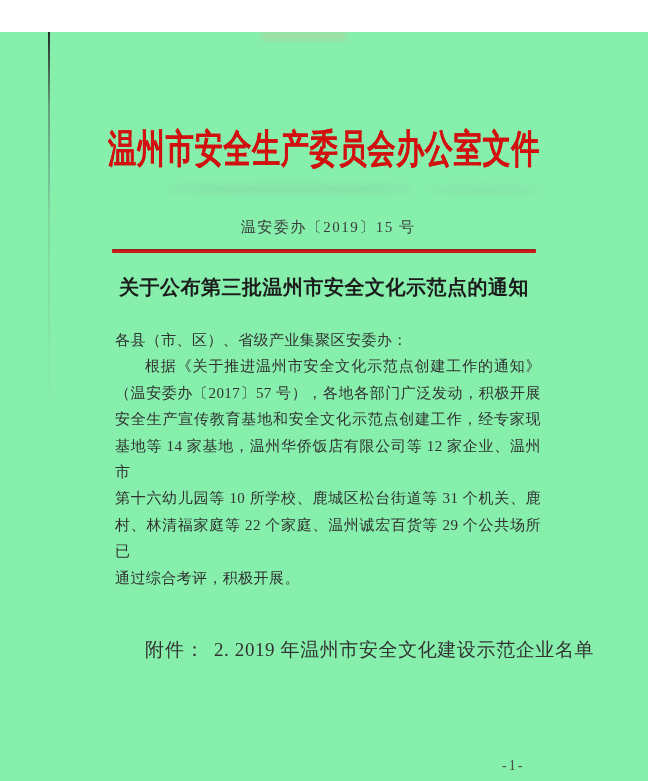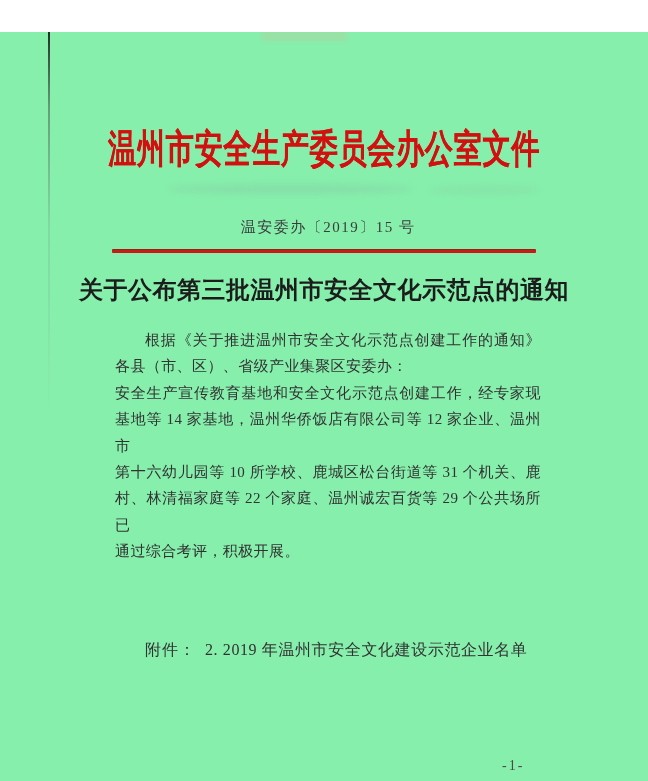--- a/index.html
+++ b/index.html
@@ -72,21 +72,21 @@
 
   .red-line {
     position: absolute; top: 217px; left: 112px; width: 424px; height: 4px;
     background: linear-gradient(to bottom, #7e231b 0%, #d01b1b 45%, var(--line-red) 100%);
     border-radius: 1px;
   }
 
   .doc-title {
     position: absolute; top: 242px; left: 58px; right: 58px; margin: 0;
     text-align: center;
-    font-size: 24px;
+    font-size: 20px;
     font-weight: bold;
     color: var(--title-ink);
     letter-spacing: 0.5px;
   }
 
   .body-text {
     position: absolute; top: 295px; left: 115px; width: 426px;
     font-size: 15px;
     line-height: 26.4px;
     color: var(--ink);
@@ -95,21 +95,21 @@
   .body-text .j {
     text-align: justify;
     text-align-last: justify;
     text-justify: inter-ideograph;
   }
   .body-text .ind { text-indent: 30px; }
 
   .attachments {
     position: absolute; top: 604px; left: 145px;
     display: flex; align-items: flex-end;
-    font-size: 16px;
+    font-size: 19px;
     line-height: 28.6px;
     color: var(--ink);
   }
   .att-label { white-space: nowrap; letter-spacing: 1px; margin-right: 9px; }
   .att-items div { letter-spacing: 0.6px; white-space: nowrap; }
 
   .page-number {
     position: absolute; top: 726px; left: 502px;
     font-size: 14px;
     color: #4a4a4a;
@@ -131,22 +131,23 @@
   <div class="ghost-smudge"></div>
   <div class="ghost-smudge2"></div>
 
   <div class="doc-number">温安委办〔2019〕15 号</div>
 
   <div class="red-line"></div>
 
   <h1 class="doc-title">关于公布第三批温州市安全文化示范点的通知</h1>
 
   <div class="body-text">
+    <div class="ln">各县（市、区）、省级产业集聚区安委办：</div>
     <div class="ln j ind">根据《关于推进温州市安全文化示范点创建工作的通知》</div>
-    <div class="ln">各县（市、区）、省级产业集聚区安委办：</div>
+    <div class="ln j">（温安委办〔2017〕57 号），各地各部门广泛发动，积极开展</div>
     <div class="ln j">安全生产宣传教育基地和安全文化示范点创建工作，经专家现</div>
     <div class="ln j">基地等 14 家基地，温州华侨饭店有限公司等 12 家企业、温州市</div>
     <div class="ln j">第十六幼儿园等 10 所学校、鹿城区松台街道等 31 个机关、鹿</div>
     <div class="ln j">村、林清福家庭等 22 个家庭、温州诚宏百货等 29 个公共场所已</div>
     <div class="ln">通过综合考评，积极开展。</div>
   </div>
 
   <div class="attachments">
     <span class="att-label">附件：</span>
     <div class="att-items">

